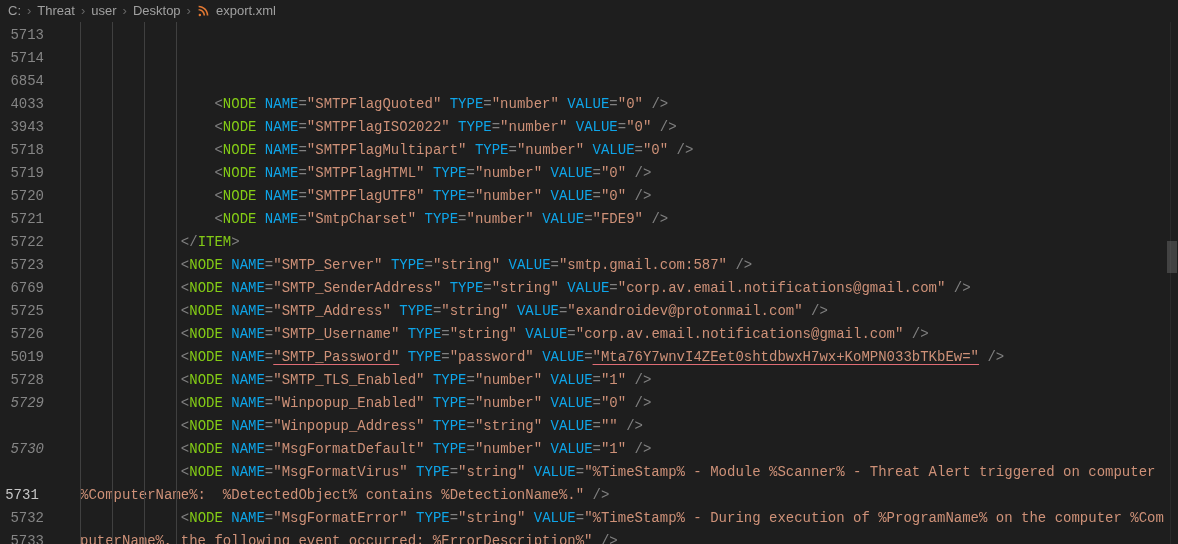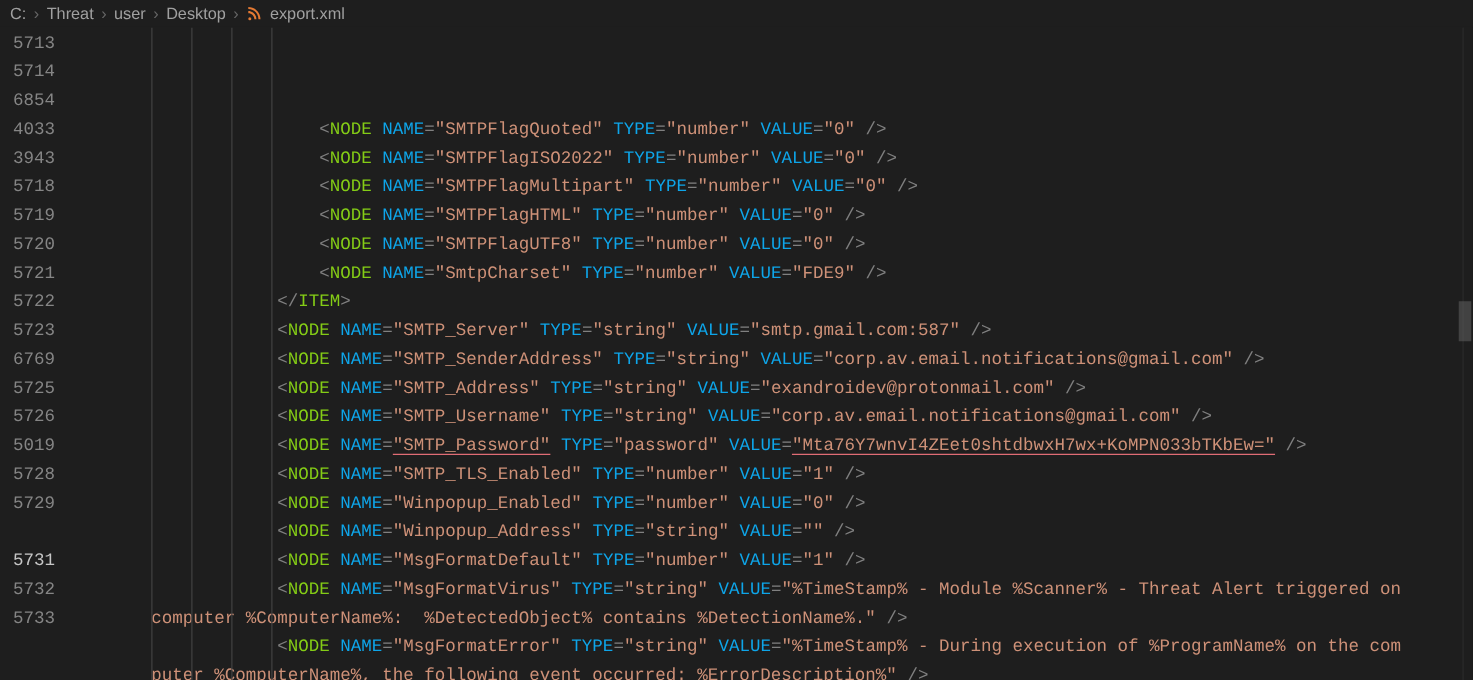--- a/index.html
+++ b/index.html
@@ -32,40 +32,41 @@
     color: #e37933;
     display: inline-flex;
     align-items: center;
     margin-right: 2px;
   }
   .editor {
     position: relative;
     display: flex;
     height: calc(100% - 22px);
     background: #1e1e1e;
-    gap: 41px;
   }
   .gutter {
     width: 62px;
     flex-shrink: 0;
     text-align: right;
     color: #858585;
     user-select: none;
     padding-top: 2px;
     line-height: 23px;
   }
   .gutter .ln {
     padding-right: 18px;
     height: 23px;
   }
   .gutter .ln.active {
     color: #c6c6c6;
+    text-align: center;
   }
   .gutter .ln.tall {
     height: 46px; 
+    font-style: italic;
   }
   .code {
     flex: 1;
     padding-top: 2px;
     line-height: 23px;
     white-space: pre;
     position: relative;
     overflow: hidden;
   }
   .row {
@@ -144,20 +145,21 @@
       <div class="ln">5720</div>
       <div class="ln">5721</div>
       <div class="ln">5722</div>
       <div class="ln">5723</div>
       <div class="ln">6769</div>
       <div class="ln">5725</div>
       <div class="ln">5726</div>
       <div class="ln">5019</div>
       <div class="ln">5728</div>
       <div class="ln tall">5729</div>
+      <div class="ln tall">5730</div>
       <div class="ln active">5731</div>
       <div class="ln">5732</div>
       <div class="ln">5733</div>
     </div>
   <div class="code" id="code">
     
   <div class="indent-guide" style="left: 18px;"></div><div class="indent-guide" style="left: 50px;"></div><div class="indent-guide" style="left: 82px;"></div><div class="indent-guide" style="left: 114px;"></div><div class="row">                <span class="pun">&lt;</span><span class="tag">NODE</span> <span class="attr">NAME</span><span class="pun">=</span><span class="str">"SMTPFlagQuoted"</span> <span class="attr">TYPE</span><span class="pun">=</span><span class="str">"number"</span> <span class="attr">VALUE</span><span class="pun">=</span><span class="str">"0"</span> <span class="pun">/&gt;</span></div><div class="row">                <span class="pun">&lt;</span><span class="tag">NODE</span> <span class="attr">NAME</span><span class="pun">=</span><span class="str">"SMTPFlagISO2022"</span> <span class="attr">TYPE</span><span class="pun">=</span><span class="str">"number"</span> <span class="attr">VALUE</span><span class="pun">=</span><span class="str">"0"</span> <span class="pun">/&gt;</span></div><div class="row">                <span class="pun">&lt;</span><span class="tag">NODE</span> <span class="attr">NAME</span><span class="pun">=</span><span class="str">"SMTPFlagMultipart"</span> <span class="attr">TYPE</span><span class="pun">=</span><span class="str">"number"</span> <span class="attr">VALUE</span><span class="pun">=</span><span class="str">"0"</span> <span class="pun">/&gt;</span></div><div class="row">                <span class="pun">&lt;</span><span class="tag">NODE</span> <span class="attr">NAME</span><span class="pun">=</span><span class="str">"SMTPFlagHTML"</span> <span class="attr">TYPE</span><span class="pun">=</span><span class="str">"number"</span> <span class="attr">VALUE</span><span class="pun">=</span><span class="str">"0"</span> <span class="pun">/&gt;</span></div><div class="row">                <span class="pun">&lt;</span><span class="tag">NODE</span> <span class="attr">NAME</span><span class="pun">=</span><span class="str">"SMTPFlagUTF8"</span> <span class="attr">TYPE</span><span class="pun">=</span><span class="str">"number"</span> <span class="attr">VALUE</span><span class="pun">=</span><span class="str">"0"</span> <span class="pun">/&gt;</span></div><div class="row">                <span class="pun">&lt;</span><span class="tag">NODE</span> <span class="attr">NAME</span><span class="pun">=</span><span class="str">"SmtpCharset"</span> <span class="attr">TYPE</span><span class="pun">=</span><span class="str">"number"</span> <span class="attr">VALUE</span><span class="pun">=</span><span class="str">"FDE9"</span> <span class="pun">/&gt;</span></div><div class="row">            <span class="pun">&lt;/</span><span class="tag">ITEM</span><span class="pun">&gt;</span></div><div class="row">            <span class="pun">&lt;</span><span class="tag">NODE</span> <span class="attr">NAME</span><span class="pun">=</span><span class="str">"SMTP_Server"</span> <span class="attr">TYPE</span><span class="pun">=</span><span class="str">"string"</span> <span class="attr">VALUE</span><span class="pun">=</span><span class="str">"smtp.gmail.com:587"</span> <span class="pun">/&gt;</span></div><div class="row">            <span class="pun">&lt;</span><span class="tag">NODE</span> <span class="attr">NAME</span><span class="pun">=</span><span class="str">"SMTP_SenderAddress"</span> <span class="attr">TYPE</span><span class="pun">=</span><span class="str">"string"</span> <span class="attr">VALUE</span><span class="pun">=</span><span class="str">"corp.av.email.notifications@gmail.com"</span> <span class="pun">/&gt;</span></div><div class="row">            <span class="pun">&lt;</span><span class="tag">NODE</span> <span class="attr">NAME</span><span class="pun">=</span><span class="str">"SMTP_Address"</span> <span class="attr">TYPE</span><span class="pun">=</span><span class="str">"string"</span> <span class="attr">VALUE</span><span class="pun">=</span><span class="str">"exandroidev@protonmail.com"</span> <span class="pun">/&gt;</span></div><div class="row">            <span class="pun">&lt;</span><span class="tag">NODE</span> <span class="attr">NAME</span><span class="pun">=</span><span class="str">"SMTP_Username"</span> <span class="attr">TYPE</span><span class="pun">=</span><span class="str">"string"</span> <span class="attr">VALUE</span><span class="pun">=</span><span class="str">"corp.av.email.notifications@gmail.com"</span> <span class="pun">/&gt;</span></div><div class="row">            <span class="pun">&lt;</span><span class="tag">NODE</span> <span class="attr">NAME</span><span class="pun">=</span><span class="strhl">"SMTP_Password"</span> <span class="attr">TYPE</span><span class="pun">=</span><span class="str">"password"</span> <span class="attr">VALUE</span><span class="pun">=</span><span class="strhl">"Mta76Y7wnvI4ZEet0shtdbwxH7wx+KoMPN033bTKbEw="</span> <span class="pun">/&gt;</span></div><div class="row">            <span class="pun">&lt;</span><span class="tag">NODE</span> <span class="attr">NAME</span><span class="pun">=</span><span class="str">"SMTP_TLS_Enabled"</span> <span class="attr">TYPE</span><span class="pun">=</span><span class="str">"number"</span> <span class="attr">VALUE</span><span class="pun">=</span><span class="str">"1"</span> <span class="pun">/&gt;</span></div><div class="row">            <span class="pun">&lt;</span><span class="tag">NODE</span> <span class="attr">NAME</span><span class="pun">=</span><span class="str">"Winpopup_Enabled"</span> <span class="attr">TYPE</span><span class="pun">=</span><span class="str">"number"</span> <span class="attr">VALUE</span><span class="pun">=</span><span class="str">"0"</span> <span class="pun">/&gt;</span></div><div class="row">            <span class="pun">&lt;</span><span class="tag">NODE</span> <span class="attr">NAME</span><span class="pun">=</span><span class="str">"Winpopup_Address"</span> <span class="attr">TYPE</span><span class="pun">=</span><span class="str">"string"</span> <span class="attr">VALUE</span><span class="pun">=</span><span class="str">""</span> <span class="pun">/&gt;</span></div><div class="row">            <span class="pun">&lt;</span><span class="tag">NODE</span> <span class="attr">NAME</span><span class="pun">=</span><span class="str">"MsgFormatDefault"</span> <span class="attr">TYPE</span><span class="pun">=</span><span class="str">"number"</span> <span class="attr">VALUE</span><span class="pun">=</span><span class="str">"1"</span> <span class="pun">/&gt;</span></div><div class="row wrap">            <span class="pun">&lt;</span><span class="tag">NODE</span> <span class="attr">NAME</span><span class="pun">=</span><span class="str">"MsgFormatVirus"</span> <span class="attr">TYPE</span><span class="pun">=</span><span class="str">"string"</span> <span class="attr">VALUE</span><span class="pun">=</span><span class="str">"%TimeStamp% - Module %Scanner% - Threat Alert triggered on computer %ComputerName%:  %DetectedObject% contains %DetectionName%."</span> <span class="pun">/&gt;</span></div><div class="row wrap">            <span class="pun">&lt;</span><span class="tag">NODE</span> <span class="attr">NAME</span><span class="pun">=</span><span class="str">"MsgFormatError"</span> <span class="attr">TYPE</span><span class="pun">=</span><span class="str">"string"</span> <span class="attr">VALUE</span><span class="pun">=</span><span class="str">"%TimeStamp% - During execution of %ProgramName% on the computer %ComputerName%, the following event occurred: %ErrorDescription%"</span> <span class="pun">/&gt;</span></div></div>
   <div class="minimap">
     <div class="scrollbar">
       <div class="scrollthumb" id="thumb" style="top: 42%; height: 6%;"></div>

